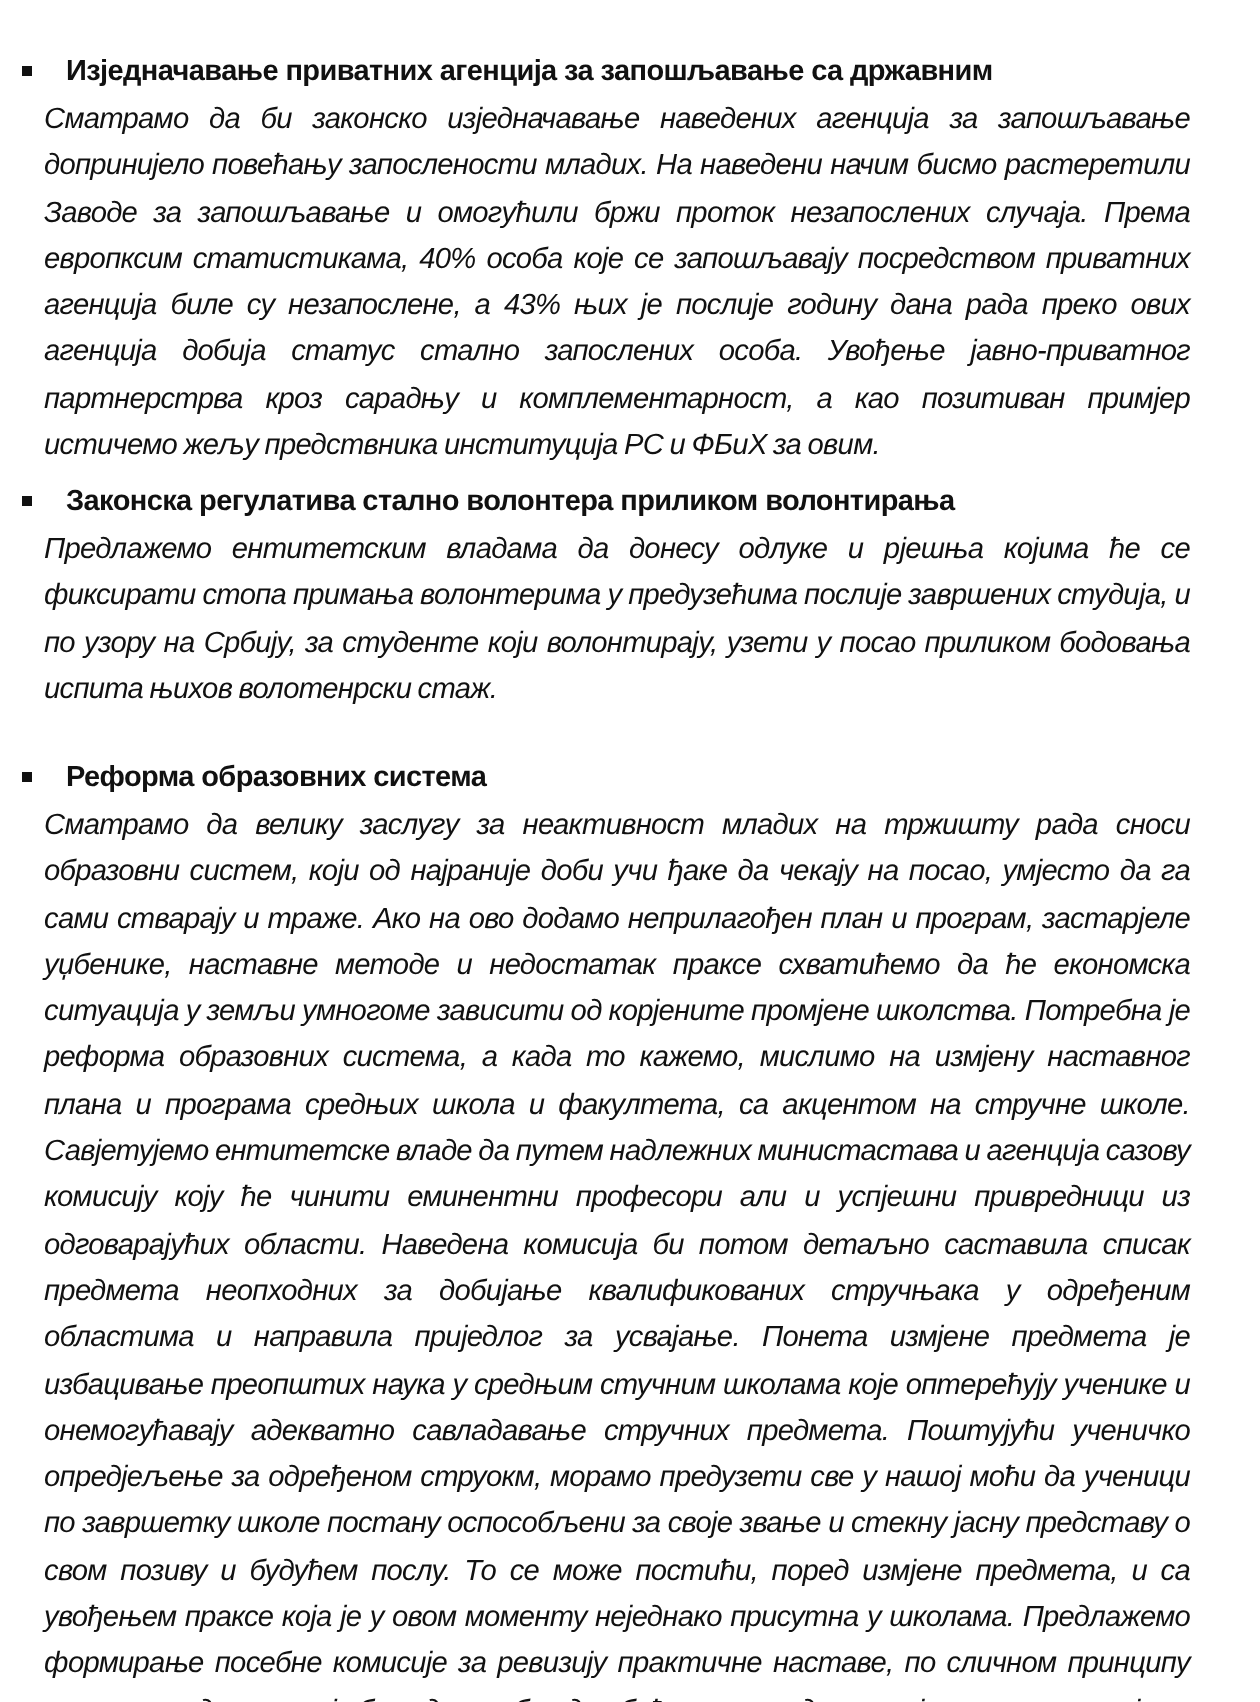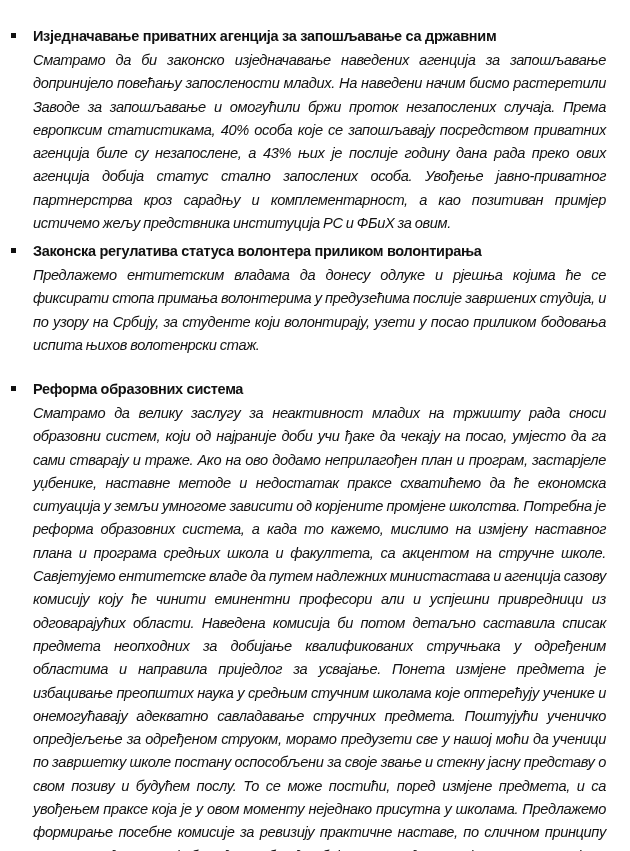--- a/index.html
+++ b/index.html
@@ -41,21 +41,21 @@
       top: 0;
       font-weight: bold;
       font-size: 14.5px;
       line-height: 26px;
       letter-spacing: -0.3px;
       white-space: nowrap;
       text-align: right;
     }
     .body-text {
       position: absolute;
-      left: 33px;
+      left: 22px;
       top: 26px;
       width: 573px;
       font-style: italic;
       font-size: 14.6px;
       line-height: 23.3px;
       text-align: justify;
       letter-spacing: -0.35px;
       word-spacing: -0.5px;
     }
     #sec1 { top: 23px; }
@@ -68,21 +68,21 @@
 <div class="page">
 
   <div class="section" id="sec1">
     <span class="bullet"></span>
     <div class="heading">Изједначавање приватних агенција за запошљавање са државним</div>
     <div class="body-text">Сматрамо да би законско изједначавање наведених агенција за запошљавање допринијело повећању запослености младих. На наведени начим бисмо растеретили Заводе за запошљавање и омогућили бржи проток незапослених случаја. Према европксим статистикама, 40% особа које се запошљавају посредством приватних агенција биле су незапослене, а 43% њих је послије годину дана рада преко ових агенција добија статус стално запослених особа. Увођење јавно-приватног партнерстрва кроз сарадњу и комплементарност, а као позитиван примјер истичемо жељу предствника институција РС и ФБиХ за овим.</div>
   </div>
 
   <div class="section" id="sec2">
     <span class="bullet"></span>
-    <div class="heading">Законска регулатива статуса волонтера приликом волонтирања</div>
+    <div class="heading">Законска регулатива стално волонтера приликом волонтирања</div>
     <div class="body-text">Предлажемо ентитетским владама да донесу одлуке и рјешња којима ће се фиксирати стопа примања волонтерима у предузећима послије завршених студија, и по узору на Србију, за студенте који волонтирају, узети у посао приликом бодовања испита њихов волотенрски стаж.</div>
   </div>
 
   <div class="section" id="sec3">
     <span class="bullet"></span>
     <div class="heading">Реформа образовних система</div>
     <div class="body-text">Сматрамо да велику заслугу за неактивност младих на тржишту рада сноси образовни систем, који од најраније доби учи ђаке да чекају на посао, умјесто да га сами стварају и траже. Ако на ово додамо неприлагођен план и програм, застарјеле уџбенике, наставне методе и недостатак праксе схватићемо да ће економска ситуација у земљи умногоме зависити од корјените промјене школства. Потребна је реформа образовних система, а када то кажемо, мислимо на измјену наставног плана и програма средњих школа и факултета, са акцентом на стручне школе. Савјетујемо ентитетске владе да путем надлежних министастава и агенција сазову комисију коју ће чинити еминентни професори али и успјешни привредници из одговарајућих области. Наведена комисија би потом детаљно саставила списак предмета неопходних за добијање квалификованих стручњака у одређеним областима и направила приједлог за усвајање. Понета измјене предмета је избацивање преопштих наука у средњим стучним школама које оптерећују ученике и онемогућавају адекватно савладавање стручних предмета. Поштујући ученичко опредјељење за одређеном струокм, морамо предузети све у нашој моћи да ученици по завршетку школе постану оспособљени за своје звање и стекну јасну представу о свом позиву и будућем послу. То се може постићи, поред измјене предмета, и са увођењем праксе која је у овом моменту неједнако присутна у школама. Предлажемо формирање посебне комисије за ревизију практичне наставе, по сличном принципу као и за предмете, чији би задатак био да обиђе школе и да их споји са институцијама које би прижале праксу на седмичном или мјесечном нивоу.</div>
   </div>
 
 </div>

